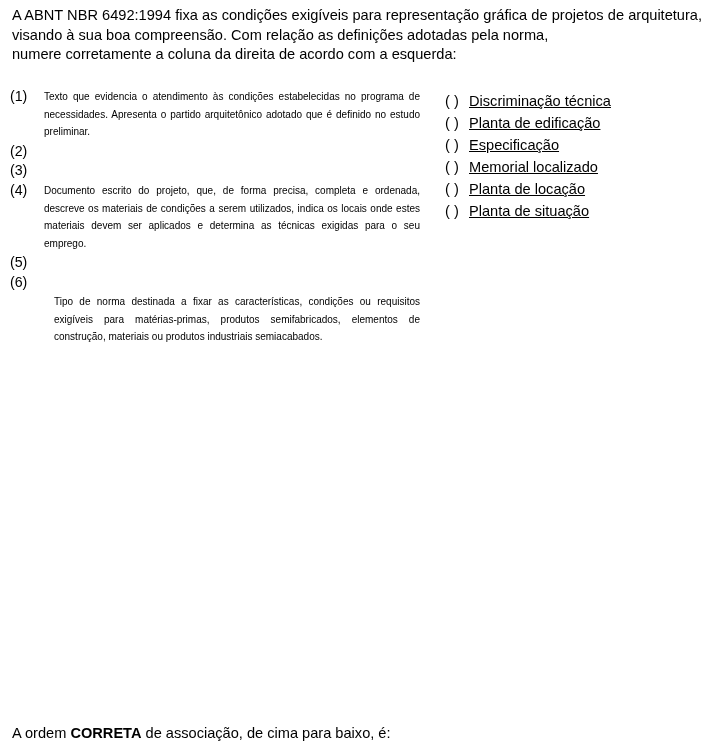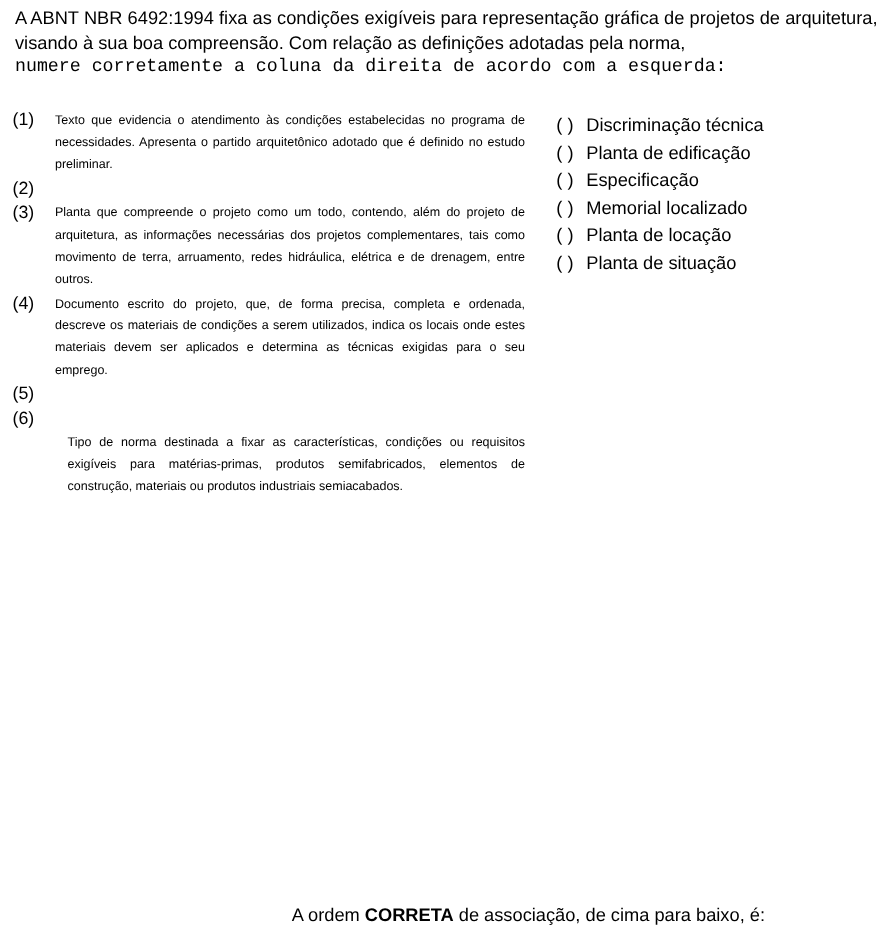--- a/index.html
+++ b/index.html
@@ -30,21 +30,20 @@
     left: 12px;
     top: 6px;
     width: 690px;
     font-size: 14.6px;
     line-height: 19.6px;
     text-align: justify;
     text-justify: inter-word;
   }
   .intro .last-line {
     display: block;
-    font-family: Liberation Mono, monospace;
   }
 
   
   .columns {
     position: absolute;
     left: 0;
     top: 88px;
     width: 714px;
   }
 
@@ -103,32 +102,32 @@
     line-height: 22px;
     white-space: nowrap;
   }
   .opt-paren {
     flex: 0 0 auto;
     width: 24px;
     letter-spacing: 0px;
   }
   .opt-label {
     flex: 1 1 auto;
+    text-decoration: underline;
   }
 
   
   .footer {
     position: absolute;
     left: 12px;
     top: 724px;
     width: 600px;
     font-size: 14.6px;
     line-height: 19px;
     white-space: nowrap;
-    text-align: right;
   }
   .footer b { font-weight: bold; }
 </style>
 </head>
 <body>
 
 <div class="page">
 
   <div class="intro">
     <span>A ABNT NBR 6492:1994 fixa as condições exigíveis para representação gráfica de projetos de</span>
@@ -144,21 +143,20 @@
         <span class="item-num">(1)</span>
         <span class="item-text narrow">Texto que evidencia o atendimento às condições estabelecidas no programa de necessidades. Apresenta o partido arquitetônico adotado que é definido no estudo preliminar.</span>
       </div>
 
       <div class="item">
         <span class="item-num">(2)</span>
       </div>
 
       <div class="item">
         <span class="item-num">(3)</span>
-        <span class="item-text narrow">Planta que compreende o projeto como um todo, contendo, além do projeto de arquitetura, as informações necessárias dos projetos complementares, tais como movimento de terra, arruamento, redes hidráulica, elétrica e de drenagem, entre outros.</span>
       </div>
 
       <div class="item">
         <span class="item-num">(4)</span>
         <span class="item-text narrow">Documento escrito do projeto, que, de forma precisa, completa e ordenada, descreve os materiais de condições a serem utilizados, indica os locais onde estes materiais devem ser aplicados e determina as técnicas exigidas para o seu emprego.</span>
       </div>
 
       <div class="item">
         <span class="item-num">(5)</span>
       </div>

